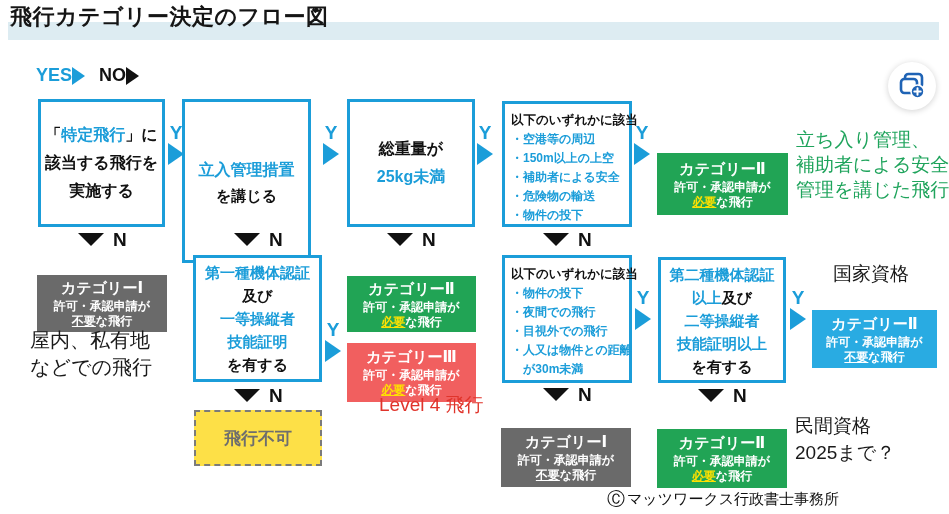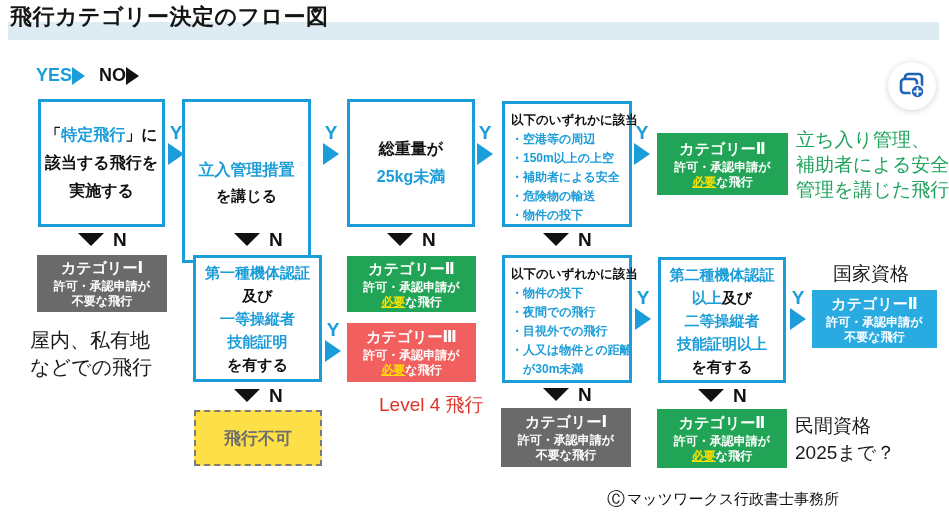--- a/index.html
+++ b/index.html
@@ -20,30 +20,30 @@
     text-align:center;font-weight:bold;color:#111;
   }
   .qline{font-size:16px;line-height:28px;white-space:nowrap;}
   .qline.sm{font-size:15px;line-height:23px;}
   .blue{color:#1b9dd9;}
   .qbox.list{justify-content:flex-start;align-items:stretch;text-align:left;padding:7px 0 0 6px;}
   .lh{font-size:12.5px;line-height:19px;white-space:nowrap;color:#111;}
   .li{font-size:12px;line-height:19px;white-space:nowrap;color:#1b9dd9;}
   .catbox{
     position:absolute;box-sizing:border-box;color:#fff;display:flex;flex-direction:column;
-    justify-content:center;align-items:center;text-align:center;font-weight:bold;
+    justify-content:center;align-items:center;text-align:center;font-weight:bold;margin-top:20px;
   }
   .catbox .t{font-size:15px;line-height:19px;margin-bottom:2px;white-space:nowrap;}
   .catbox .s{font-size:12px;line-height:15px;white-space:nowrap;}
   .catbox.gray{background:#6a6a6a;}
   .catbox.green{background:#21a455;}
   .catbox.red{background:#f15f5f;}
   .catbox.lblue{background:#29abe2;}
   .em-y{color:#ffe100;text-decoration:underline;}
-  .em-w{}
+  .em-w{text-decoration:underline;}
   .ya{position:absolute;display:flex;flex-direction:column;align-items:center;gap:1px;}
   .ya .ylabel{color:#1b9dd9;font-size:19px;font-weight:bold;line-height:19px;}
   .ya .tri{width:0;height:0;border-top:11px solid transparent;border-bottom:11px solid transparent;border-left:16px solid #1b9dd9;}
   .yn{position:absolute;display:flex;align-items:center;gap:9px;}
   .yn .tri{width:0;height:0;border-left:13px solid transparent;border-right:13px solid transparent;border-top:13px solid #111;}
   .yn .nlabel{font-size:19px;font-weight:bold;color:#111;line-height:19px;}
   .nofly{
     position:absolute;box-sizing:border-box;border:2px dashed #7b7b7b;color:#6e6e6e;
     display:flex;justify-content:center;align-items:center;font-size:17px;font-weight:bold;background:#fde047;
   }

